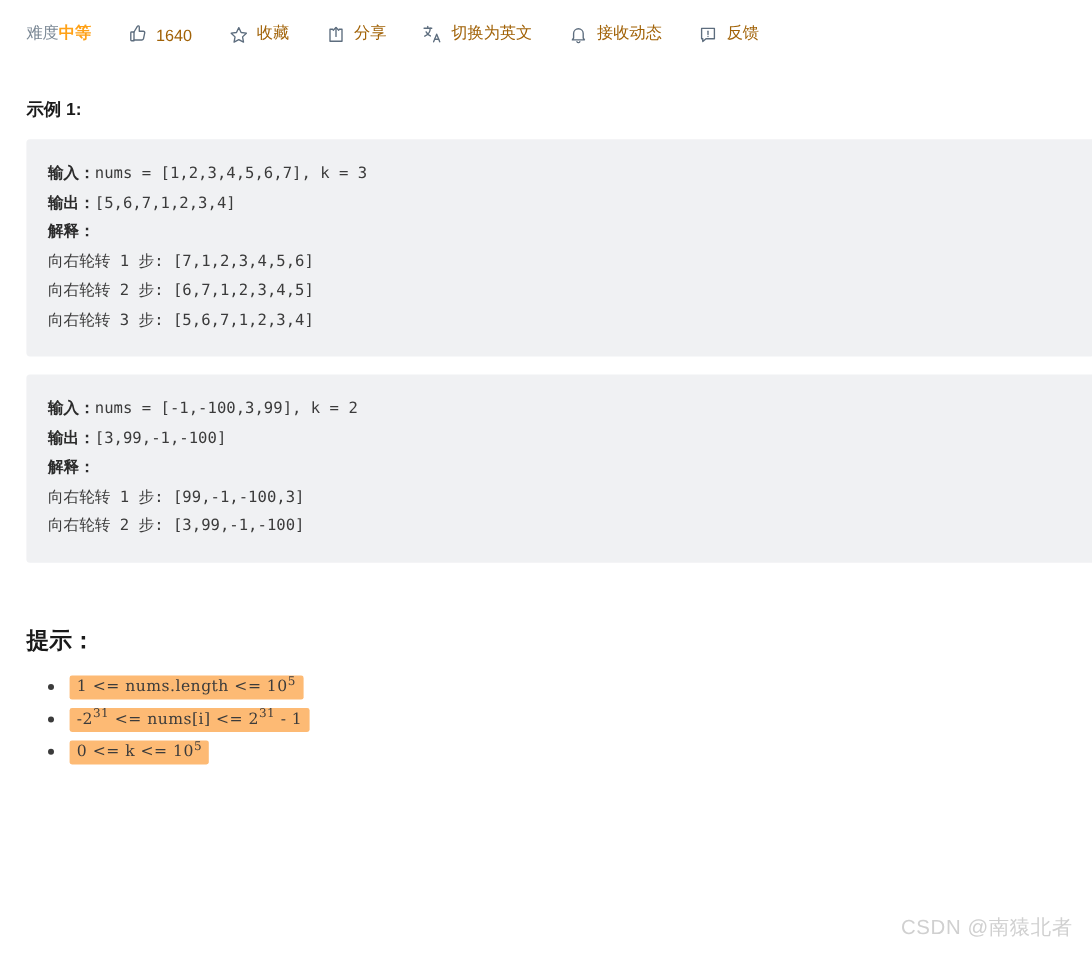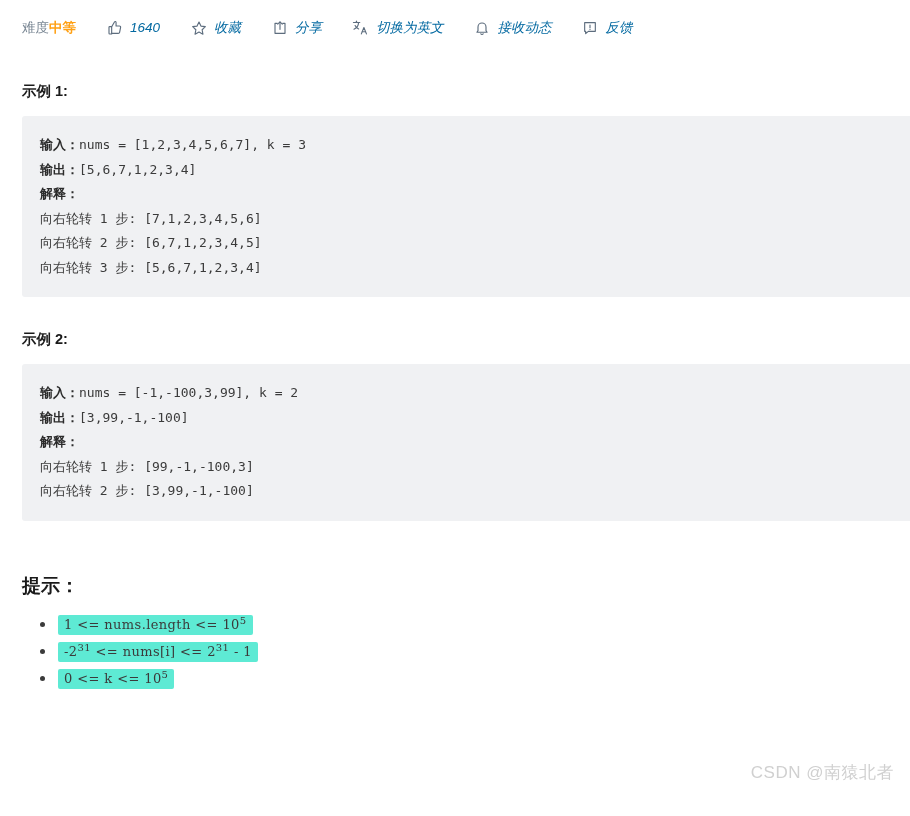--- a/index.html
+++ b/index.html
@@ -36,41 +36,41 @@
   .meta-bar {
     display: flex;
     align-items: center;
     margin-top: 10px;
     font-size: 13.5px;
     color: #5d6d7e;
     height: 24px;
   }
   .meta-item {
     display: flex;
-    align-items: flex-start;
+    align-items: flex-end;
     margin-right: 30px;
     white-space: nowrap;
   }
   .meta-item:last-child { margin-right: 0; }
   .meta-label { color: #7a8794; }
   .difficulty-value {
     color: #ffa116;
     font-weight: bold;
   }
   .meta-icon {
     display: inline-flex;
     align-items: center;
     justify-content: center;
     width: 17px;
     height: 17px;
     margin-right: 7px;
     color: #5d6d7e;
   }
   .meta-icon svg { display: block; }
-  .meta-text { color: #0369a1; font-style: italic; }
+  .meta-text { color: #a16207; }
 
   
   .description {
     margin-top: 29px;
     font-size: 14.5px;
     line-height: 26px;
     color: #2b2b2b;
   }
   code.inline {
     font-family: "DejaVu Sans Mono", "Liberation Mono", monospace;
@@ -129,21 +129,21 @@
     position: absolute;
     left: -18px;
     top: 8px;
     width: 5px;
     height: 5px;
     border-radius: 50%;
     background: #3b3b3b;
   }
   .hint-code {
     font-family: "DejaVu Serif", "Liberation Serif", serif;
-    background: #5eead4;
+    background: #fdba74;
     border-radius: 2px;
     padding: 2px 6px 3px 6px;
     font-size: 13px;
     color: #3b3b3b;
     letter-spacing: 0.4px;
   }
   .hint-code sup {
     font-size: 10px;
     vertical-align: super;
     line-height: 0;
@@ -237,21 +237,20 @@
       </span>
       <span class="meta-text">反馈</span>
     </div>
 
   </div>
 
 
   <h2 class="example-heading">示例 1:</h2>
   <div class="code-block"><span class="code-line"><b>输入：</b><span>nums = [1,2,3,4,5,6,7], k = 3</span></span><span class="code-line"><b>输出：</b><span>[5,6,7,1,2,3,4]</span></span><span class="code-line"><b>解释：</b></span><span class="code-line">向右轮转 1 步: [7,1,2,3,4,5,6]</span><span class="code-line">向右轮转 2 步: [6,7,1,2,3,4,5]</span><span class="code-line">向右轮转 3 步: [5,6,7,1,2,3,4]</span></div>
 
-  <h2 class="example-heading second">示例 2:</h2>
   <div class="code-block"><span class="code-line"><b>输入：</b><span>nums = [-1,-100,3,99], k = 2</span></span><span class="code-line"><b>输出：</b><span>[3,99,-1,-100]</span></span><span class="code-line"><b>解释：</b></span><span class="code-line">向右轮转 1 步: [99,-1,-100,3]</span><span class="code-line">向右轮转 2 步: [3,99,-1,-100]</span></div>
 
   <h2 class="hints-heading">提示：</h2>
   <ul class="hints">
     <li>
       <span class="hint-code"><span>1 &lt;= nums.length &lt;= 10</span><sup>5</sup></span>
     </li>
     <li>
       <span class="hint-code"><span>-2</span><sup>31</sup><span> &lt;= nums[i] &lt;= 2</span><sup>31</sup><span> - 1</span></span>
     </li>

